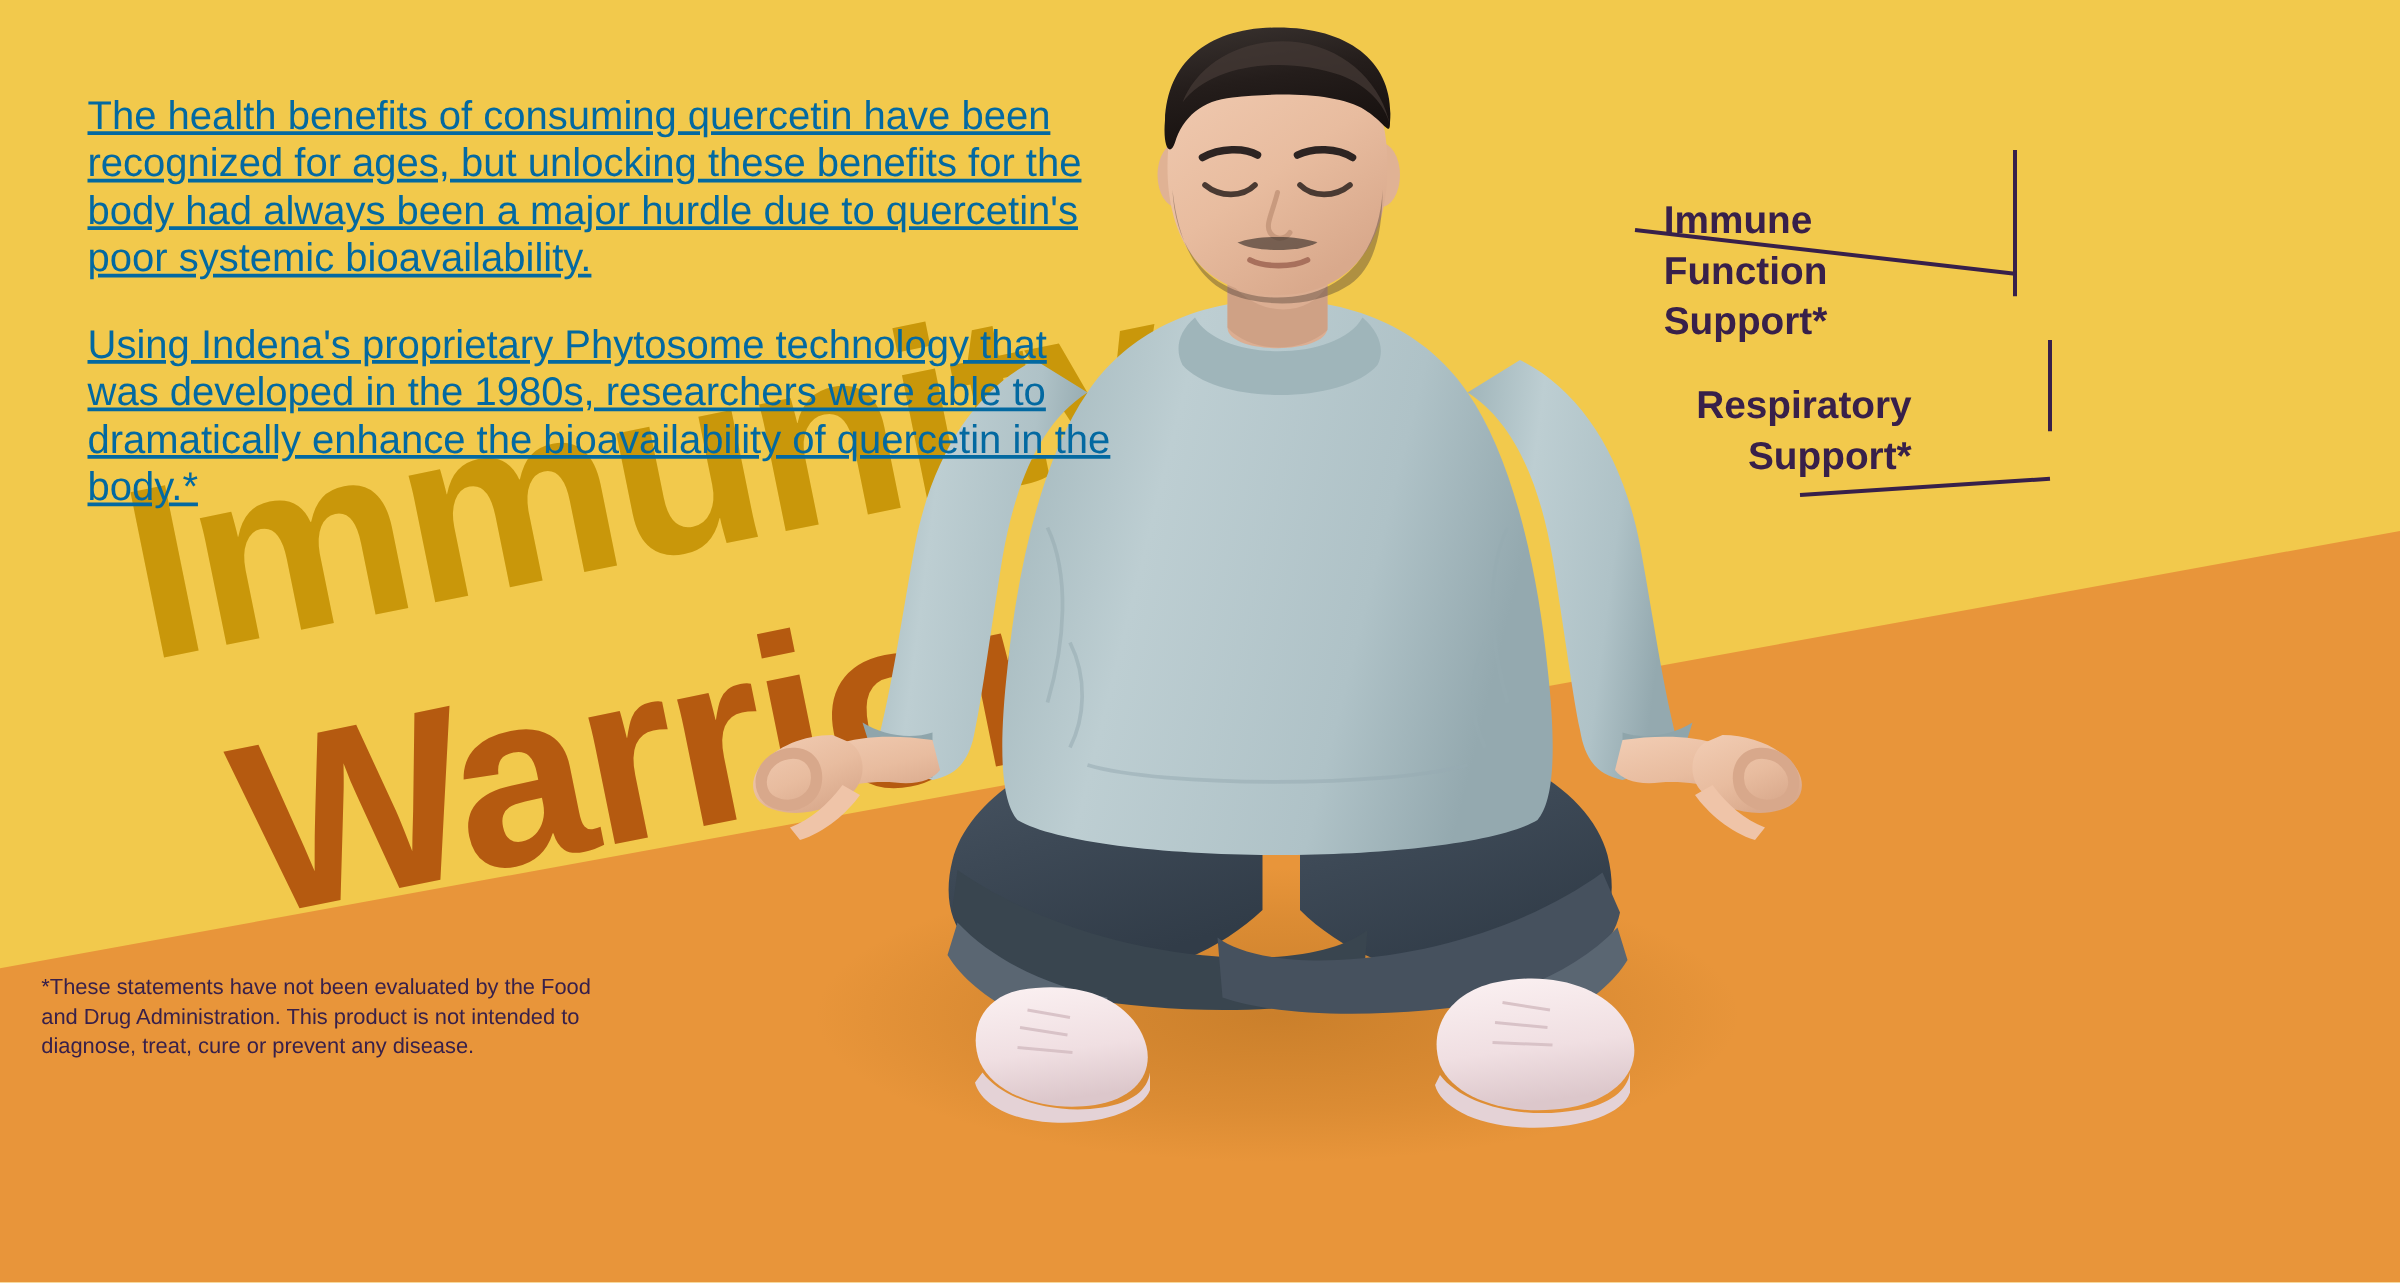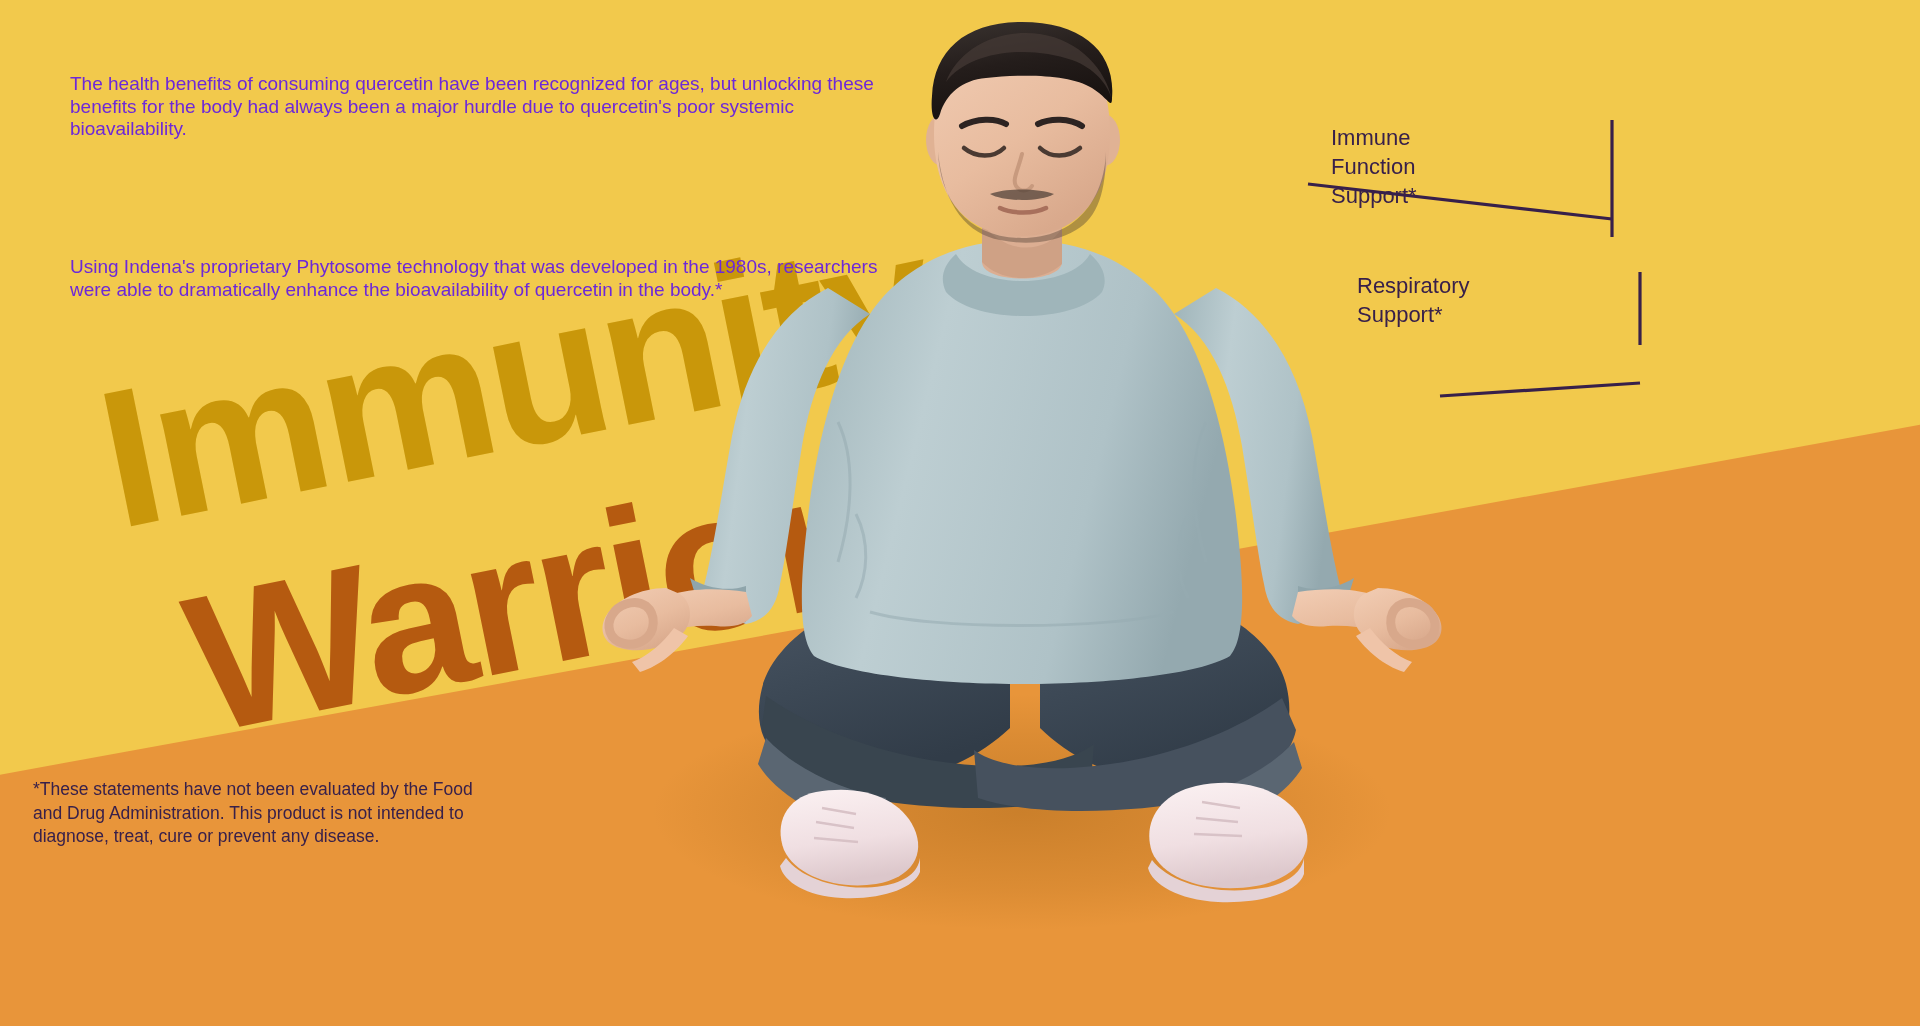--- a/index.html
+++ b/index.html
@@ -49,25 +49,26 @@
     top: 570px;
     font-size: 196px;
     color: #B55A10;
     transform: rotate(-11.5deg);
   }
   
   .copy-block {
     position: absolute;
     left: 70px;
     width: 830px;
-    color: #6d28d9;
-    font-size: 19px;
+    color: #0369a1;
+    font-size: 32px;
     line-height: 1.19;
     font-weight: 400;
     z-index: 6;
+    text-decoration: underline;
   }
   #copy-para-1 { top: 73px; }
   #copy-para-2 { top: 256px; }
   .copy-block p {
     margin: 0;
   }
   
   #disclaimer {
     position: absolute;
     left: 33px;
@@ -77,33 +78,35 @@
     font-size: 17.5px;
     line-height: 1.35;
     font-weight: 500;
     z-index: 8;
     margin-top: 36px;
   }
   
   .callout {
     position: absolute;
     color: #38204A;
-    font-weight: 400;
-    font-size: 22px;
+    font-weight: 700;
+    font-size: 31px;
     line-height: 1.31;
     z-index: 7;
     white-space: pre-line;
+    margin-top: 32px;
   }
   #callout-immune {
     left: 1331px;
     top: 124px;
   }
   #callout-respiratory {
     left: 1357px;
     top: 272px;
+    text-align: right;
   }
   #leader-lines {
     position: absolute;
     inset: 0;
     z-index: 6;
     pointer-events: none;
   }
   
   #figure-layer {
     position: absolute;

